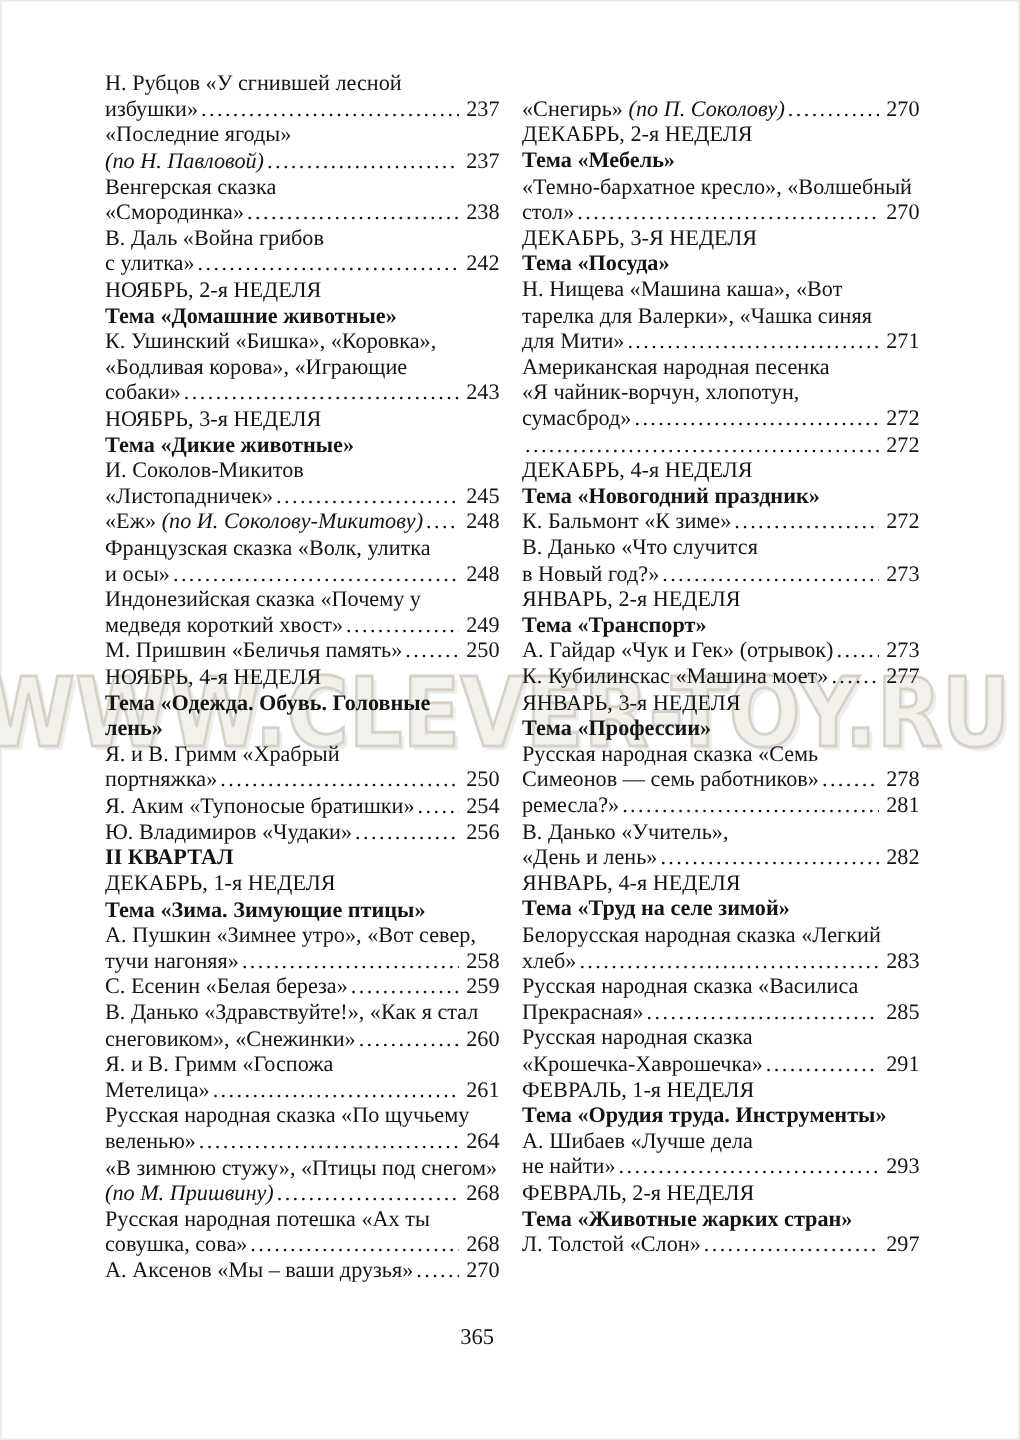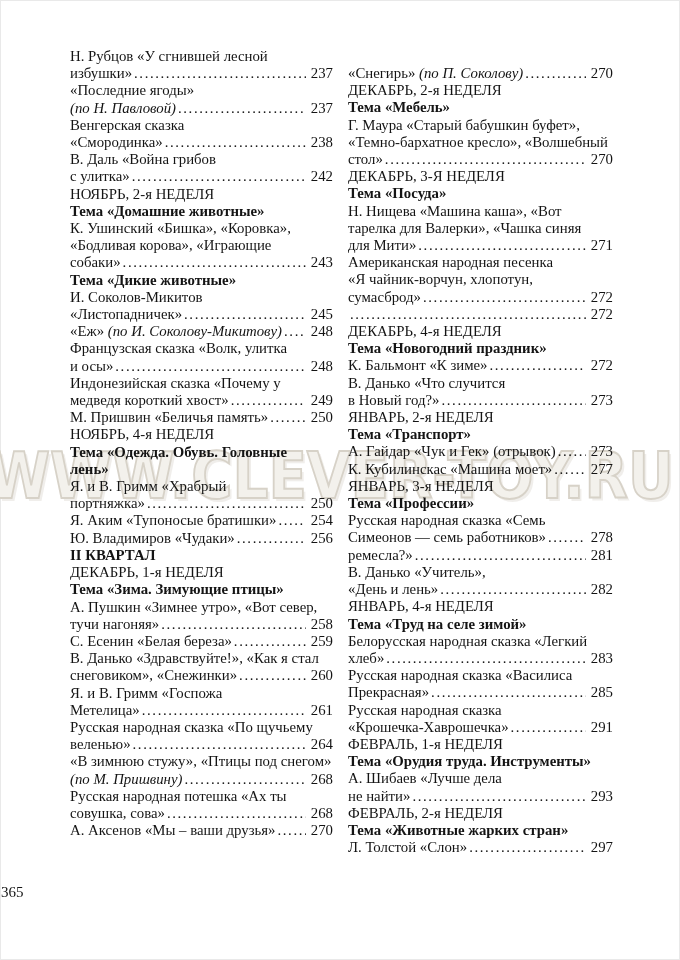--- a/index.html
+++ b/index.html
@@ -64,23 +64,23 @@
     content: "....................................................................................";
     letter-spacing: 1.6px;
   }
   .pg {
     flex: 0 0 auto;
     margin-left: 5px;
   }
   .page-number {
     position: absolute;
     top: 884px;
-    left: 1px;
+    left: 12px;
     width: 612px;
-    text-align: left;
+    text-align: center;
     font-size: 15px;
     z-index: 1;
   }
 </style>
 </head>
 <body>
 
 <div class="page">
   <div class="watermark">WWW.CLEVER-TOY.RU</div>
 
@@ -128,20 +128,23 @@
           <span class="toc-text"><span>К. Ушинский «Бишка», «Коровка»,</span></span>
         </div>
         <div class="toc-line">
           <span class="toc-text"><span>«Бодливая корова», «Играющие</span></span>
         </div>
         <div class="toc-line">
           <span class="toc-text"><span>собаки»</span></span>
           <span class="dots"></span>
           <span class="pg">243</span>
         </div>
+        <div class="toc-line">
+          <span class="toc-text"><span>НОЯБРЬ, 3-я НЕДЕЛЯ</span></span>
+        </div>
         <div class="toc-line bold">
           <span class="toc-text"><span>Тема «Дикие животные»</span></span>
         </div>
         <div class="toc-line">
           <span class="toc-text"><span>И. Соколов-Микитов</span></span>
         </div>
         <div class="toc-line">
           <span class="toc-text"><span>«Листопадничек»</span></span>
           <span class="dots"></span>
           <span class="pg">245</span>
@@ -271,23 +274,20 @@
         <div class="toc-line">
           <span class="toc-text"><span>«Снегирь» </span><span class="it">(по П. Соколову)</span></span>
           <span class="dots"></span>
           <span class="pg">270</span>
         </div>
         <div class="toc-line">
           <span class="toc-text"><span>ДЕКАБРЬ, 2-я НЕДЕЛЯ</span></span>
         </div>
         <div class="toc-line bold">
           <span class="toc-text"><span>Тема «Мебель»</span></span>
-        </div>
-        <div class="toc-line">
-          <span class="toc-text"><span>Г. Маура «Старый бабушкин буфет»,</span></span>
         </div>
         <div class="toc-line">
           <span class="toc-text"><span>«Темно-бархатное кресло», «Волшебный</span></span>
         </div>
         <div class="toc-line">
           <span class="toc-text"><span>стол»</span></span>
           <span class="dots"></span>
           <span class="pg">270</span>
         </div>
         <div class="toc-line">

